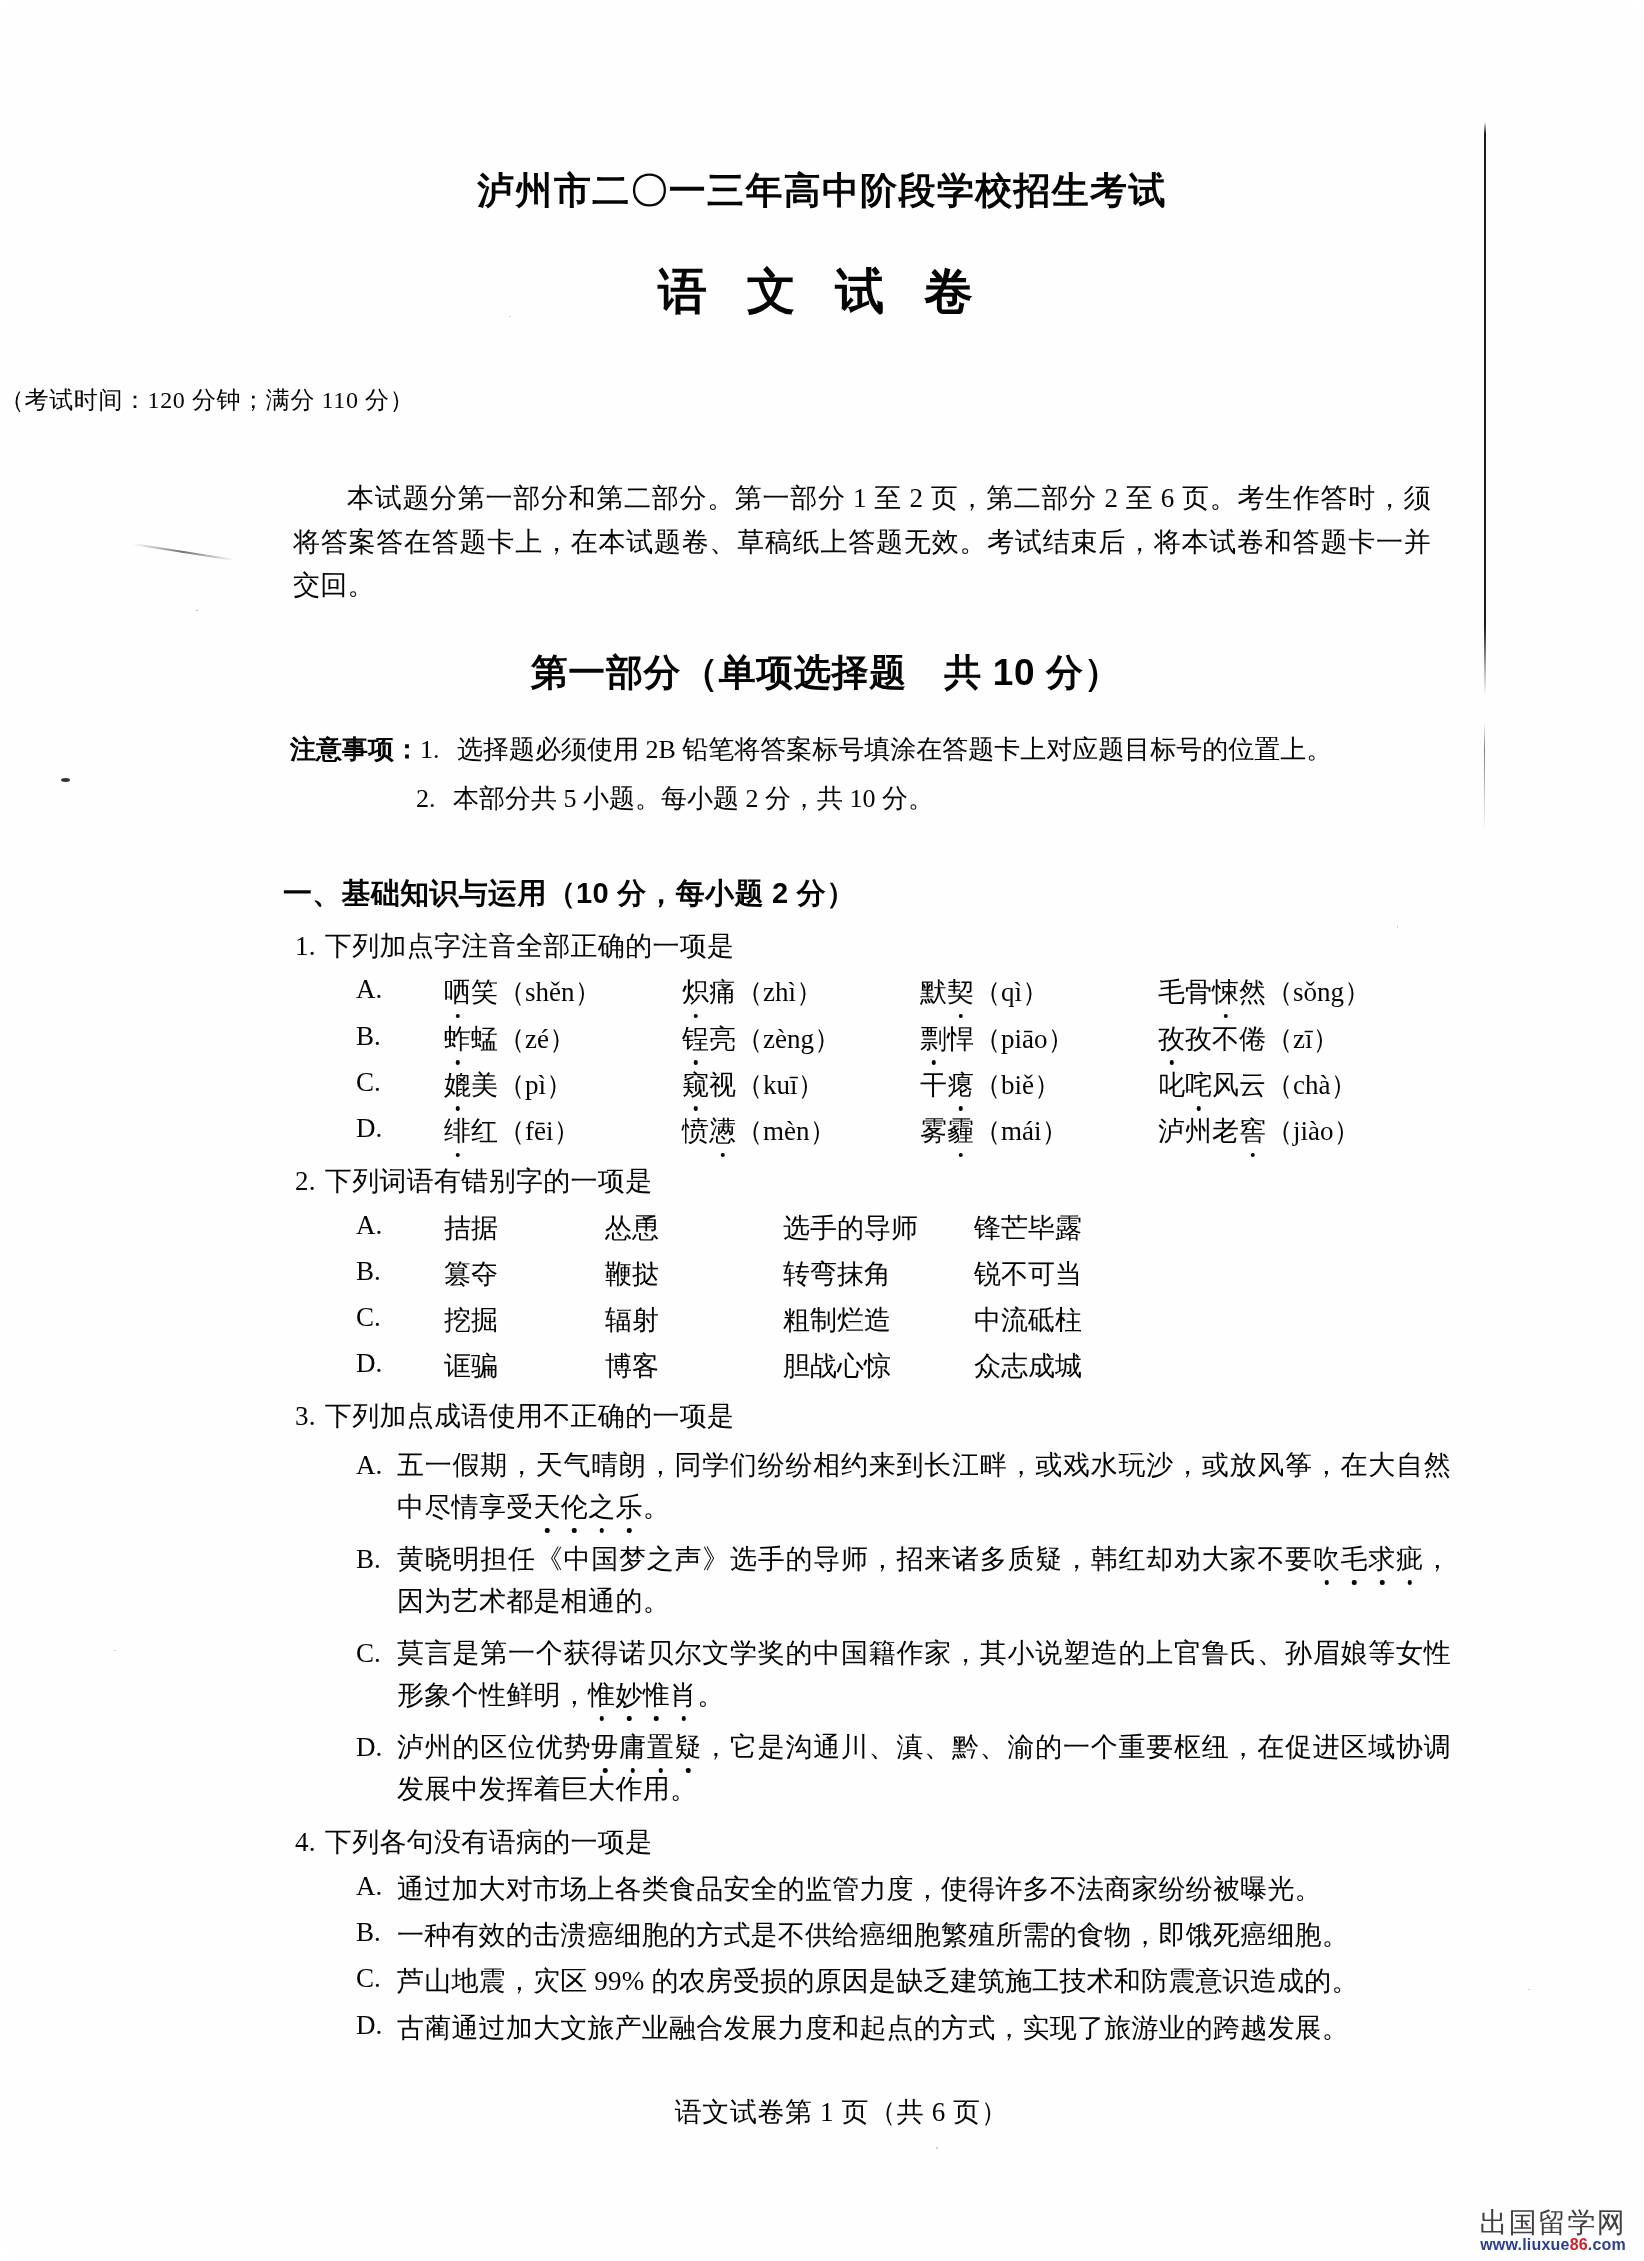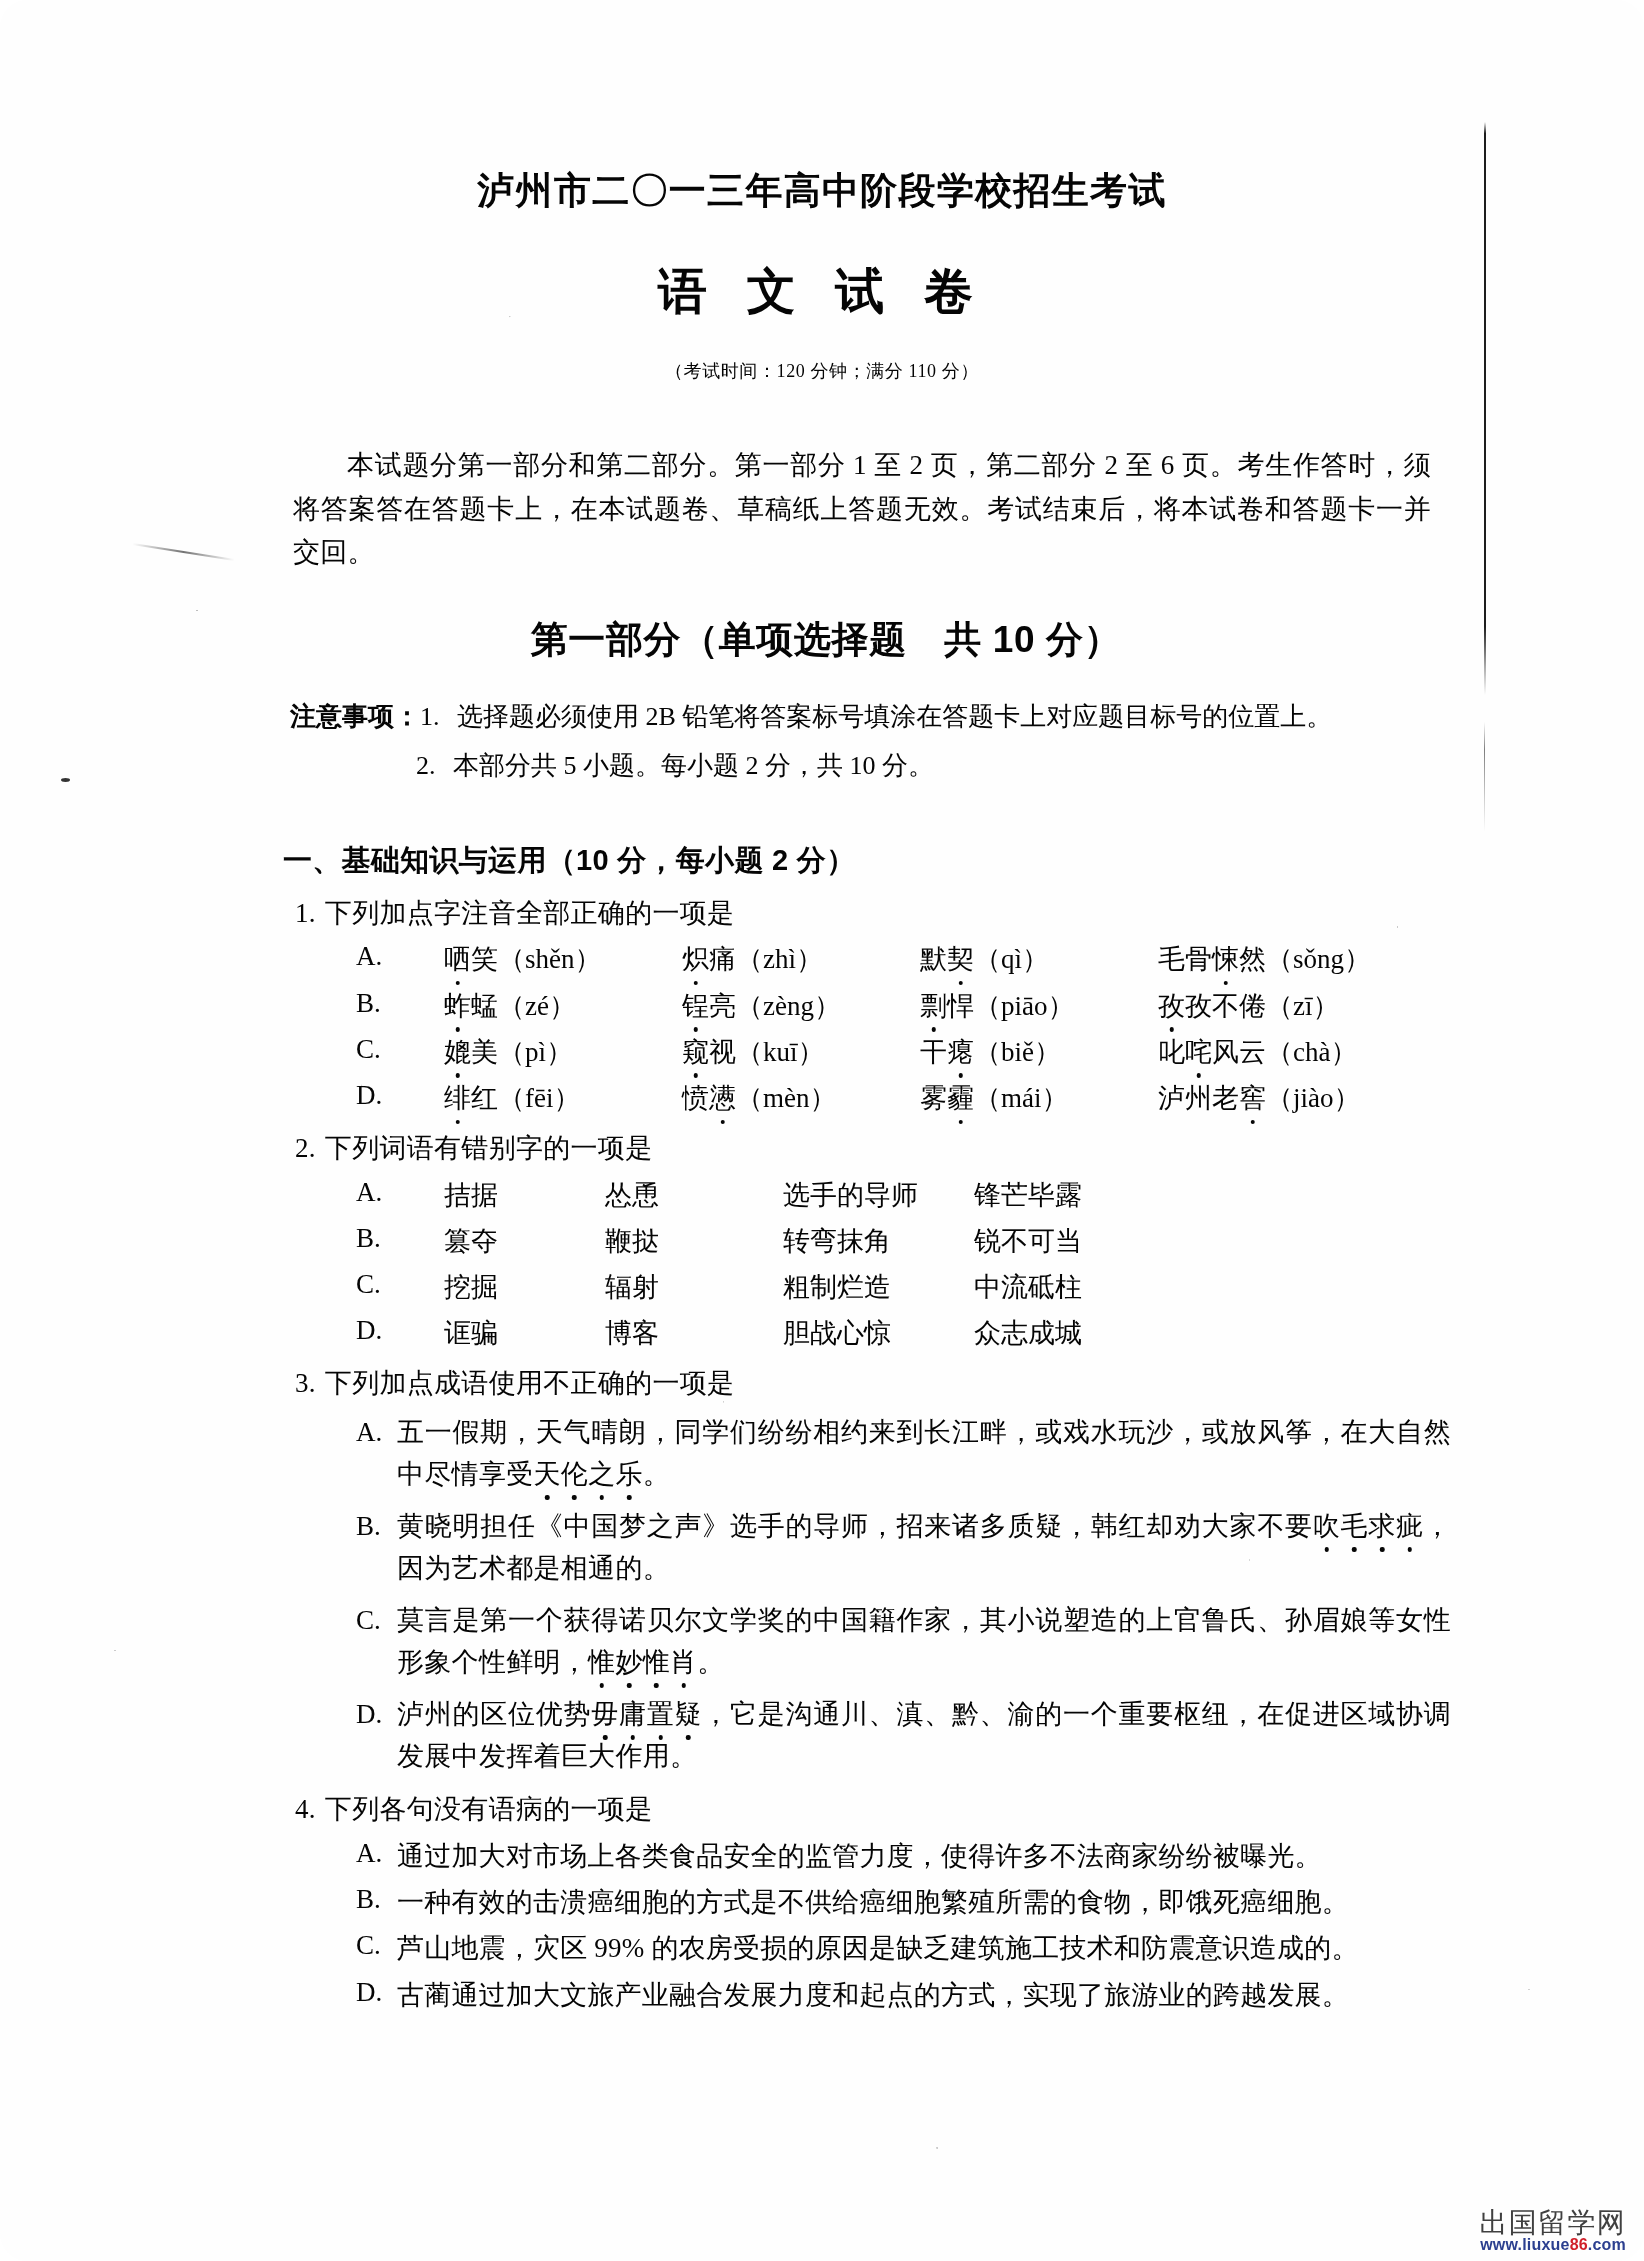--- a/index.html
+++ b/index.html
@@ -94,23 +94,23 @@
   }
   .subject-title {
     text-align: center;
     font-family: "Liberation Sans", "DejaVu Sans", sans-serif;
     font-weight: bold;
     font-size: 49px;
     letter-spacing: 13px;
     margin-top: 43px;
   }
   .exam-meta {
-    text-align: center;
-    font-size: 18px;
-    margin-top: 34px;
+    text-align: left;
+    font-size: 24px;
+    margin-top: 59px;
     letter-spacing: 0.6px;
   }
 
   .intro {
     margin: 61px 213px 0 293px;
     font-size: 27px;
     line-height: 1.62;
     text-indent: 54px;
     text-align: justify;
     letter-spacing: 0.3px;
@@ -398,20 +398,21 @@
       <div class="opt-sentence">
         <span class="opt-letter">C.</span>
         <span class="opt-text">芦山地震，灾区 99% 的农房受损的原因是缺乏建筑施工技术和防震意识造成的。</span>
       </div>
       <div class="opt-sentence">
         <span class="opt-letter">D.</span>
         <span class="opt-text">古蔺通过加大文旅产业融合发展力度和起点的方式，实现了旅游业的跨越发展。</span>
       </div>
     </div>
 
+    <div class="footer">语文试卷第 1 页（共 6 页）</div>
   </div>
 
   <div id="scan-streak"></div>
   <div id="scan-streak2"></div>
   <div id="smudge-left"></div>
   <div id="smudge-left2"></div>
   <div id="grain"></div>
 
   <div id="watermark">
     <div id="wm-cn" style="color: #404040;">出国留学网</div>

